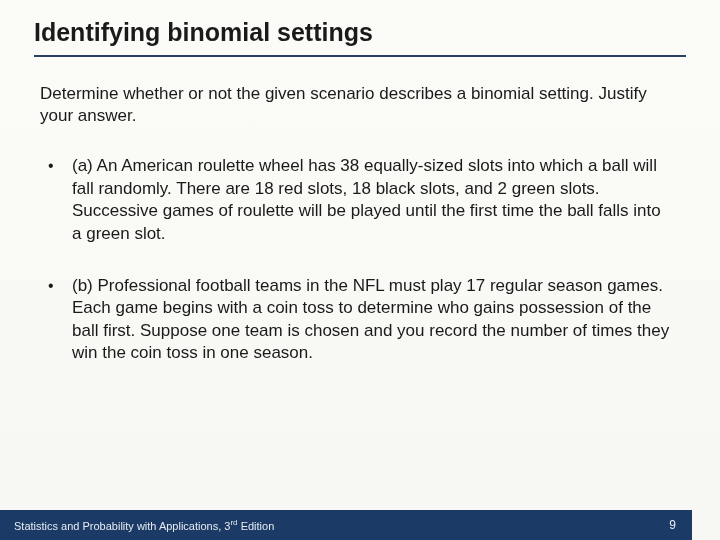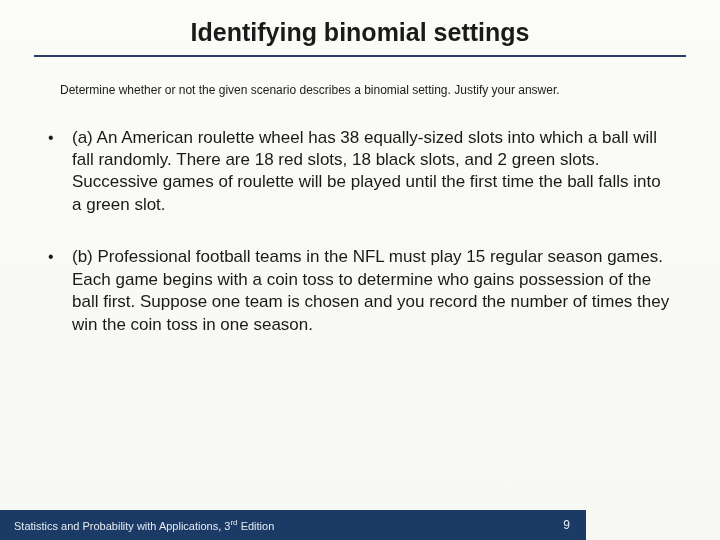--- a/index.html
+++ b/index.html
@@ -11,45 +11,43 @@
   }
   .slide {
     width: 720px;
     height: 540px;
     position: relative;
     background: linear-gradient(to bottom, #fbfbf8, #f7f7f4);
     padding: 0;
   }
   .title-block {
     padding: 18px 34px 6px 34px;
-    text-align: center;
   }
   .title {
     font-size: 25px;
     font-weight: bold;
     color: #1a1a1a;
     padding-bottom: 6px;
   }
   .title-underline {
     height: 2px;
     background: #2a3d66;
     width: 100%;
     margin-top: 2px;
   }
   .content {
     padding: 20px 38px 0 38px;
     color: #1a1a1a;
   }
   .intro {
-    font-size: 12px;
+    font-size: 17px;
     line-height: 1.3;
     margin-bottom: 28px;
     padding-left: 2px;
     padding-right: 20px;
-    margin-left: 20px;
   }
   .bullet-list {
     list-style: none;
     padding-left: 8px;
   }
   .bullet-list li {
     font-size: 17px;
     line-height: 1.32;
     margin-bottom: 30px;
     position: relative;
@@ -62,21 +60,21 @@
     position: absolute;
     left: 2px;
     top: 0;
     font-size: 16px;
     color: #1a1a1a;
   }
   .footer {
     position: absolute;
     left: 0;
     bottom: 0;
-    width: 586px;
+    width: 692px;
     height: 30px;
     background: #1b3a66;
     color: #e6ecf3;
     display: flex;
     align-items: center;
     justify-content: space-between;
     padding: 0 16px 0 14px;
     font-size: 11px;
   }
   .footer-left { }
@@ -90,21 +88,21 @@
 
   <div class="title-block">
     <div class="title">Identifying binomial settings</div>
     <div class="title-underline"></div>
   </div>
 
   <div class="content">
     <p class="intro"> Determine whether or not the given scenario describes a binomial setting. Justify your answer.</p>
     <ul class="bullet-list">
       <li>(a) An American roulette wheel has 38 equally-sized slots into which a ball will fall randomly. There are 18 red slots, 18 black slots, and 2 green slots. Successive games of roulette will be played until the first time the ball falls into a green slot.</li>
-      <li>(b) Professional football teams in the NFL must play 15 regular season games. Each game begins with a coin toss to determine who gains possession of the ball first. Suppose one team is chosen and you record the number of times they win the coin toss in one season.</li>
+      <li>(b) Professional football teams in the NFL must play 17 regular season games. Each game begins with a coin toss to determine who gains possession of the ball first. Suppose one team is chosen and you record the number of times they win the coin toss in one season.</li>
     </ul>
   </div>
 
   <div class="footer">
     <div class="footer-left">
       <span>Statistics and Probability with Applications, 3</span><sup>rd</sup><span> Edition</span>
     </div>
     <div class="footer-right">9</div>
   </div>
 

